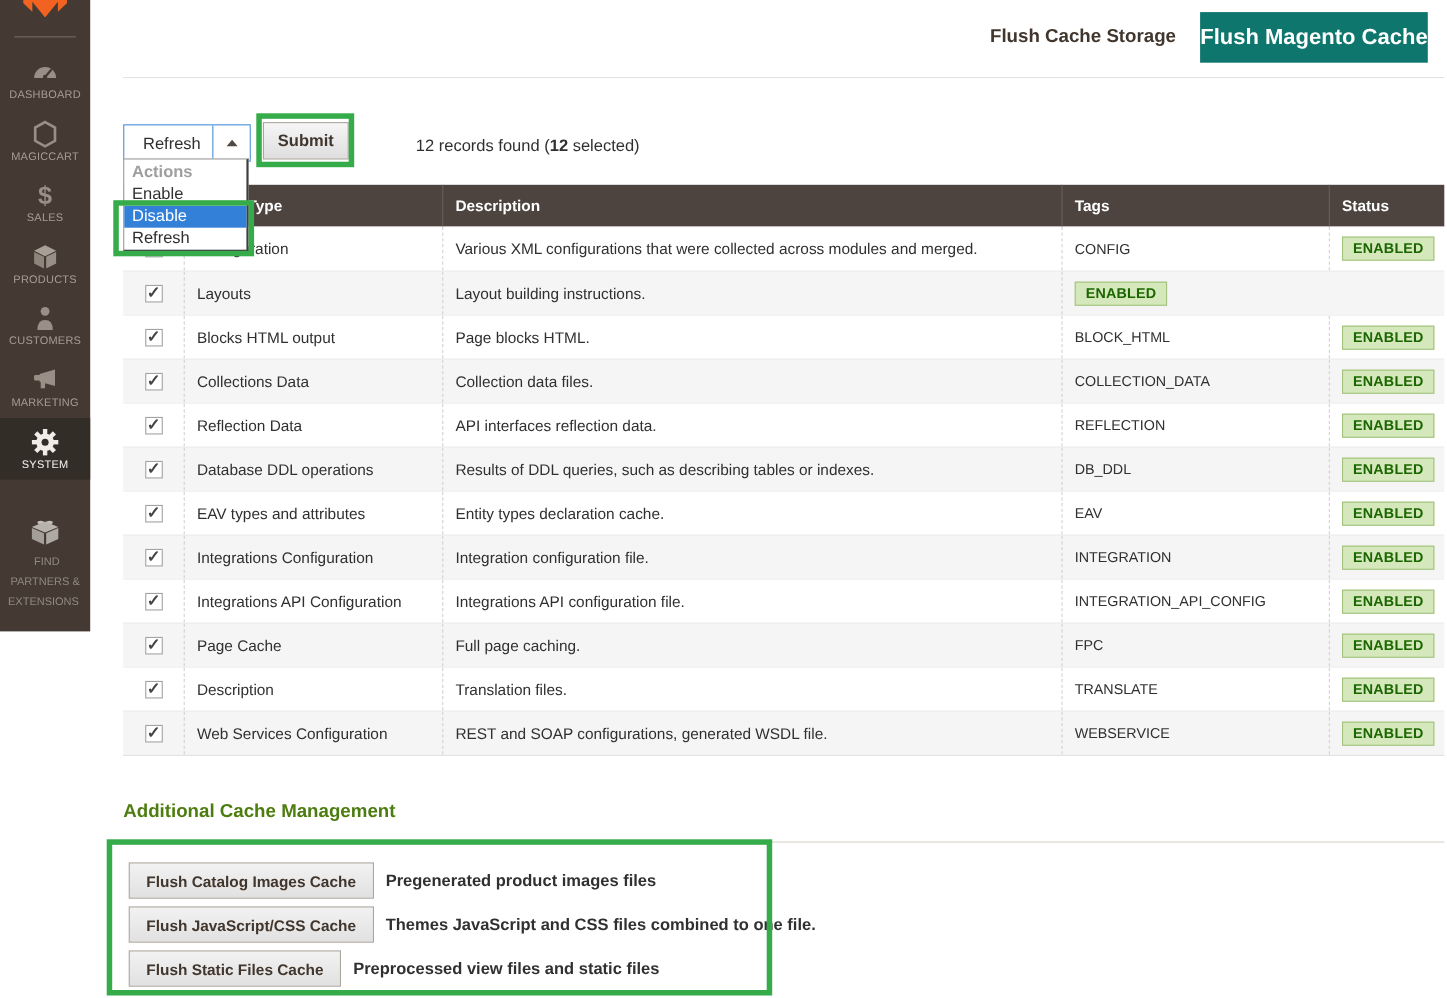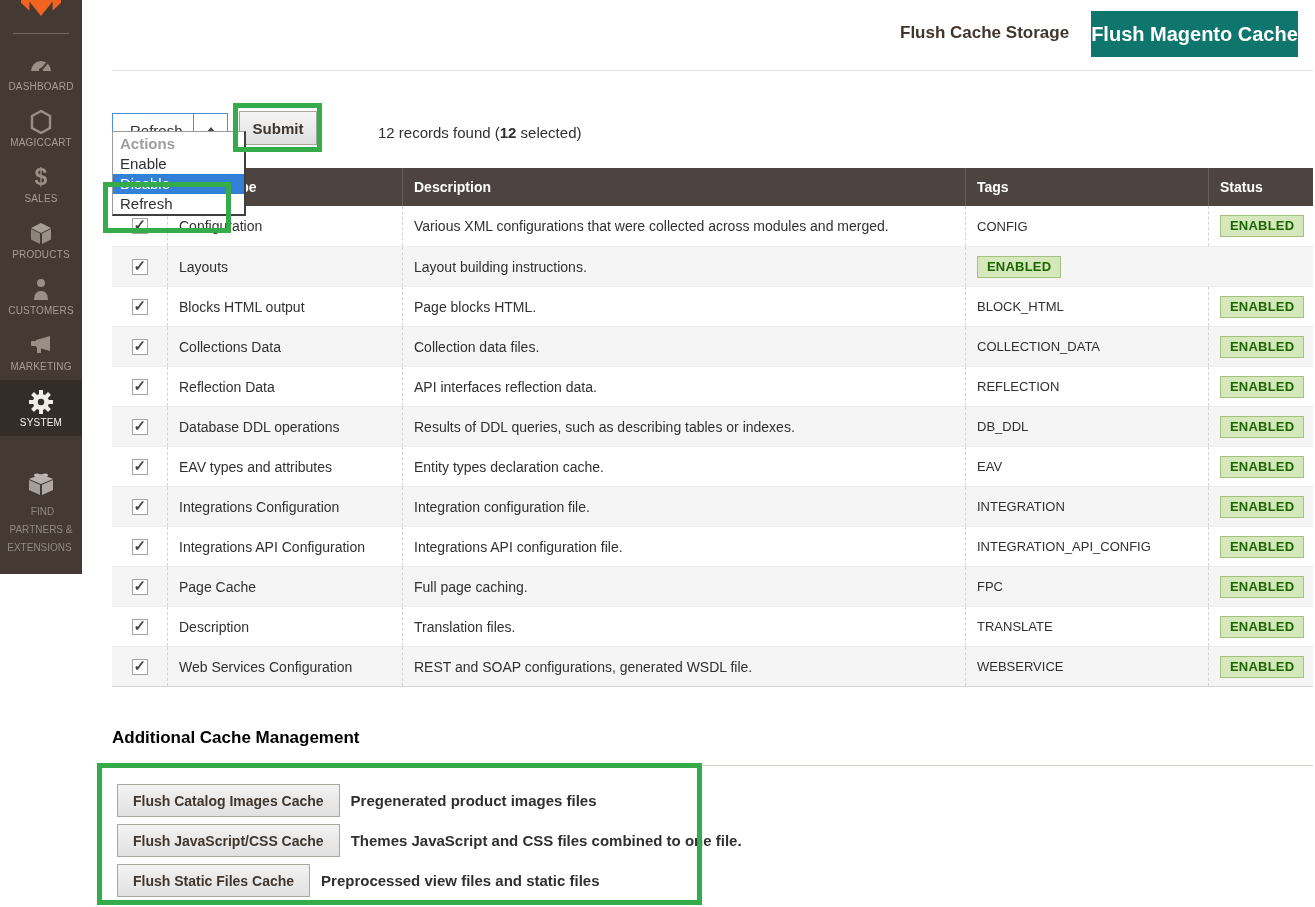--- a/index.html
+++ b/index.html
@@ -58,21 +58,21 @@
   
   .action-select {
     position:absolute; left:112px; top:113px; width:116px; height:34px;
     background:#fff; border:1px solid #4a90d9; display:flex; align-items:stretch; cursor:pointer; z-index:15;
   }
   .action-select .value { flex:1; font-size:15px; color:#303030; display:flex; align-items:center; padding-left:17px; }
   .action-select .arrow-box { width:34px; border-left:1px solid #4a90d9; display:flex; align-items:center; justify-content:center; }
   .caret-up { width:0; height:0; border-left:5px solid transparent; border-right:5px solid transparent; border-bottom:6px solid #514943; }
 
   .dropdown-menu {
-    position:absolute; left:112px; top:131px; width:134px; background:#ffffff;
+    position:absolute; left:112px; top:144px; width:114px; background:#ffffff;
     border:1px solid #9a9a9a; border-right:2px solid #3f3f3f; border-bottom:2px solid #3f3f3f;
     z-index:20; padding-top:2px;
   }
   .dropdown-menu .opt { height:20px; line-height:20px; font-size:15px; padding-left:7px; cursor:pointer; white-space:nowrap; }
   .dropdown-menu .opt-header { color:#9e9e9e; font-weight:bold; cursor:default; }
   .dropdown-menu .opt.selected { background:#3380d8; color:#ffffff; }
 
   .submit-btn {
     position:absolute; left:239px; top:111px; width:78px; height:34px;
     background:linear-gradient(#f6f6f6,#dedede); border:1px solid #a9a49a;
@@ -113,21 +113,21 @@
   }
   input[type="checkbox"].grid-cb:checked::after {
     content:"\2713"; position:absolute; left:1px; top:-3px; font-size:15px; font-weight:bold; color:#444;
   }
   .status-badge {
     display:inline-block; padding:2px 9px 3px 9px; background:#d5e8bc; border:1px solid #a2c27e;
     color:#1b6600; font-size:13px; font-weight:bold; letter-spacing:.2px;
   }
 
   
-  .additional-title { position:absolute; left:112px; top:728px; font-size:17px; font-weight:bold; color:#000000; }
+  .additional-title { position:absolute; left:112px; top:728px; font-size:17px; font-weight:bold; color:#4d7c0f; }
   .section-divider { position:absolute; left:690px; top:765px; width:623px; border-top:1px solid #d8d2ca; z-index:1; }
   .flush-row { position:absolute; display:flex; align-items:center; gap:11px; z-index:10; }
   .flush-row-1 { left:117px; top:784px; }
   .flush-row-2 { left:117px; top:824px; }
   .flush-row-3 { left:117px; top:864px; }
   .flush-btn {
     height:33px; padding:0 15px; background:linear-gradient(#f2f2f2,#e1e1e1);
     border:1px solid #aba69c; font-size:14px; font-weight:bold; color:#41362d; cursor:pointer;
     font-family:"Liberation Sans", sans-serif; white-space:nowrap;
   }

